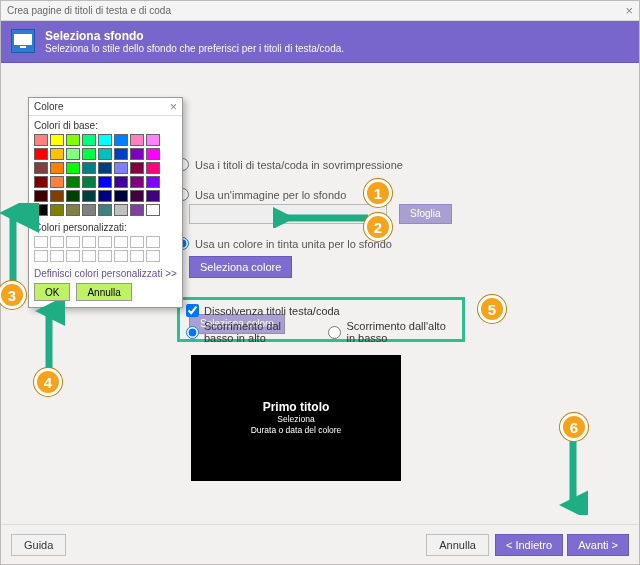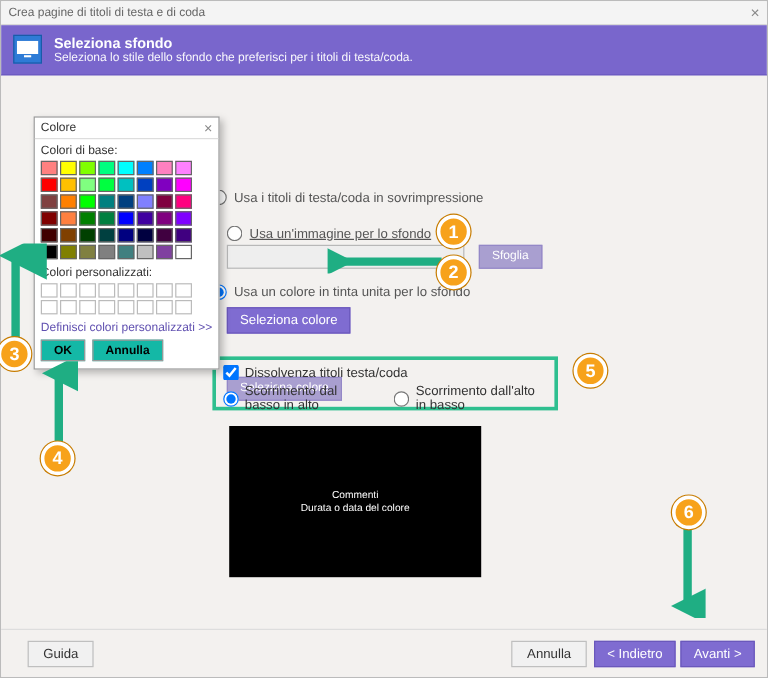--- a/index.html
+++ b/index.html
@@ -11,38 +11,38 @@
   .hdr-icon { width: 24px; height: 24px; background: #2e7bd6; border: 1px solid #1a5aa8; display: flex; align-items: center; justify-content: center; }
   .hdr-icon svg { display: block; }
   .hdr-title { font-weight: bold; font-size: 12px; }
   .hdr-sub { font-size: 10px; opacity: .95; }
   .content { position: relative; height: 470px; background: #f3f1ef; }
   .optrow { position: absolute; display: flex; align-items: center; gap: 6px; color: #555; margin-top: 47px; }
   input[type=radio], input[type=checkbox] { margin: 0; }
   .ghost-input { width: 198px; height: 20px; border: 1px solid #b8b8b8; background: #eee; }
   .btn-muted { height: 20px; padding: 0 10px; background: #a99fd0; border: 1px solid #9488c7; color: #fff; font-size: 10px; line-height: 18px; }
   .btn-prim { height: 22px; padding: 0 10px; background: #7f6cd1; border: 1px solid #6a58bb; color: #fff; font-size: 11px; line-height: 20px; cursor: pointer; }
-  .btn-gray { height: 22px; padding: 0 12px; background: #f1f1f1; border: 1px solid #bfbfbf; color: #333; font-size: 11px; line-height: 20px; cursor: pointer; margin-left: 12px; }
+  .btn-gray { height: 22px; padding: 0 12px; background: #f1f1f1; border: 1px solid #bfbfbf; color: #333; font-size: 11px; line-height: 20px; cursor: pointer; }
   .greenbox { position: absolute; border: 3px solid #2ebf8f; }
   .preview { position: absolute; left: 190px; top: 292px; width: 210px; height: 126px; background: #000; color: #fff; text-align: center; display: flex; flex-direction: column; justify-content: center; }
   .preview .pt { font-weight: bold; font-size: 12px; }
   .preview .ps { font-size: 8.5px; line-height: 1.25; }
   .footer { position: absolute; bottom: 0; left: 0; right: 0; height: 40px; background: #f3f1ef; border-top: 1px solid #ddd; display: flex; align-items: center; padding: 0 10px; }
   .footer .spacer { flex: 1; }
   
   .colordlg { position: absolute; left: 11px; top: 34px; width: 155px; background: #fff; border: 1px solid #999; box-shadow: 3px 3px 6px rgba(0,0,0,.25); margin-left: 16px; }
   .cdlg-tb { display: flex; justify-content: space-between; align-items: center; height: 18px; padding: 0 5px; font-size: 10px; border-bottom: 1px solid #ddd; }
   .cdlg-body { padding: 4px 5px 6px; font-size: 10px; }
   .basic-grid { display: grid; grid-template-columns: repeat(8, 14px); grid-auto-rows: 12px; gap: 2px; margin: 3px 0 6px; }
   .sw { border: 1px solid #666; }
   .custom-grid { display: grid; grid-template-columns: repeat(8, 14px); grid-auto-rows: 12px; gap: 2px; margin: 3px 0 6px; }
   .csw { border: 1px solid #bbb; background: #fff; }
   .linkish { color: #6050b0; cursor: pointer; margin: 2px 0 4px; display: block; }
   .cdlg-btns { display: flex; gap: 6px; }
-  .cdlg-btns button { height: 18px; padding: 0 10px; font-size: 10px; border: 1px solid #999; background: #14b8a6; cursor: pointer; font-weight: bold; }
+  .cdlg-btns button { height: 18px; padding: 0 10px; font-size: 10px; border: 1px solid #999; background: #bef264; cursor: pointer; }
   
   .callout { position: absolute; width: 28px; height: 28px; border-radius: 50%; background: #f7a21b; border: 3px solid #fff; box-shadow: 0 0 0 1px #c77c00; color: #fff; font-weight: bold; font-size: 15px; display: flex; align-items: center; justify-content: center; }
   .arrow { position: absolute; pointer-events: none; }
 </style>
 </head>
 <body>
 
 <div class="window">
 
   <div class="titlebar">
@@ -63,21 +63,21 @@
     </div>
   </div>
 
   <div class="content">
 
     <div class="optrow" style="left:175px;top:48px;">
       <input type="radio" name="bg" style="">
       <span>Usa i titoli di testa/coda in sovrimpressione</span>
     </div>
 
-    <div class="optrow" style="left:188px;top:78px;text-decoration:underline;">
+    <div class="optrow" style="left:175px;top:78px;">
       <input type="radio" name="bg" style="">
       <span>Usa un'immagine per lo sfondo</span>
     </div>
     <div class="optrow" style="left:188px;top:94px;gap:12px;">
       <div class="ghost-input"></div>
       <button class="btn-muted">Sfoglia</button>
     </div>
 
     <div class="optrow" style="left:175px;top:127px;">
       <input type="radio" name="bg" checked="" style="">
@@ -99,21 +99,22 @@
       <div style="display:flex;align-items:center;gap:5px;">
         <input type="radio" name="scroll" checked="" style="">
         <span>Scorrimento dal basso in alto</span>
         <span style="width:8px;"></span>
         <input type="radio" name="scroll" style="">
         <span>Scorrimento dall'alto in basso</span>
       </div>
     </div>
 
     <div class="preview">
-      <div class="ps">Commenti</div>
+      <div class="pt">Primo titolo</div>
+      <div class="ps">Seleziona</div>
       <div class="ps">Durata o data del colore</div>
     </div>
 
     <div class="colordlg">
       <div class="cdlg-tb">
         <span>Colore</span>
         <span class="closex" style="font-size:12px;">×</span>
       </div>
       <div class="cdlg-body">
         <div>Colori di base:</div>

